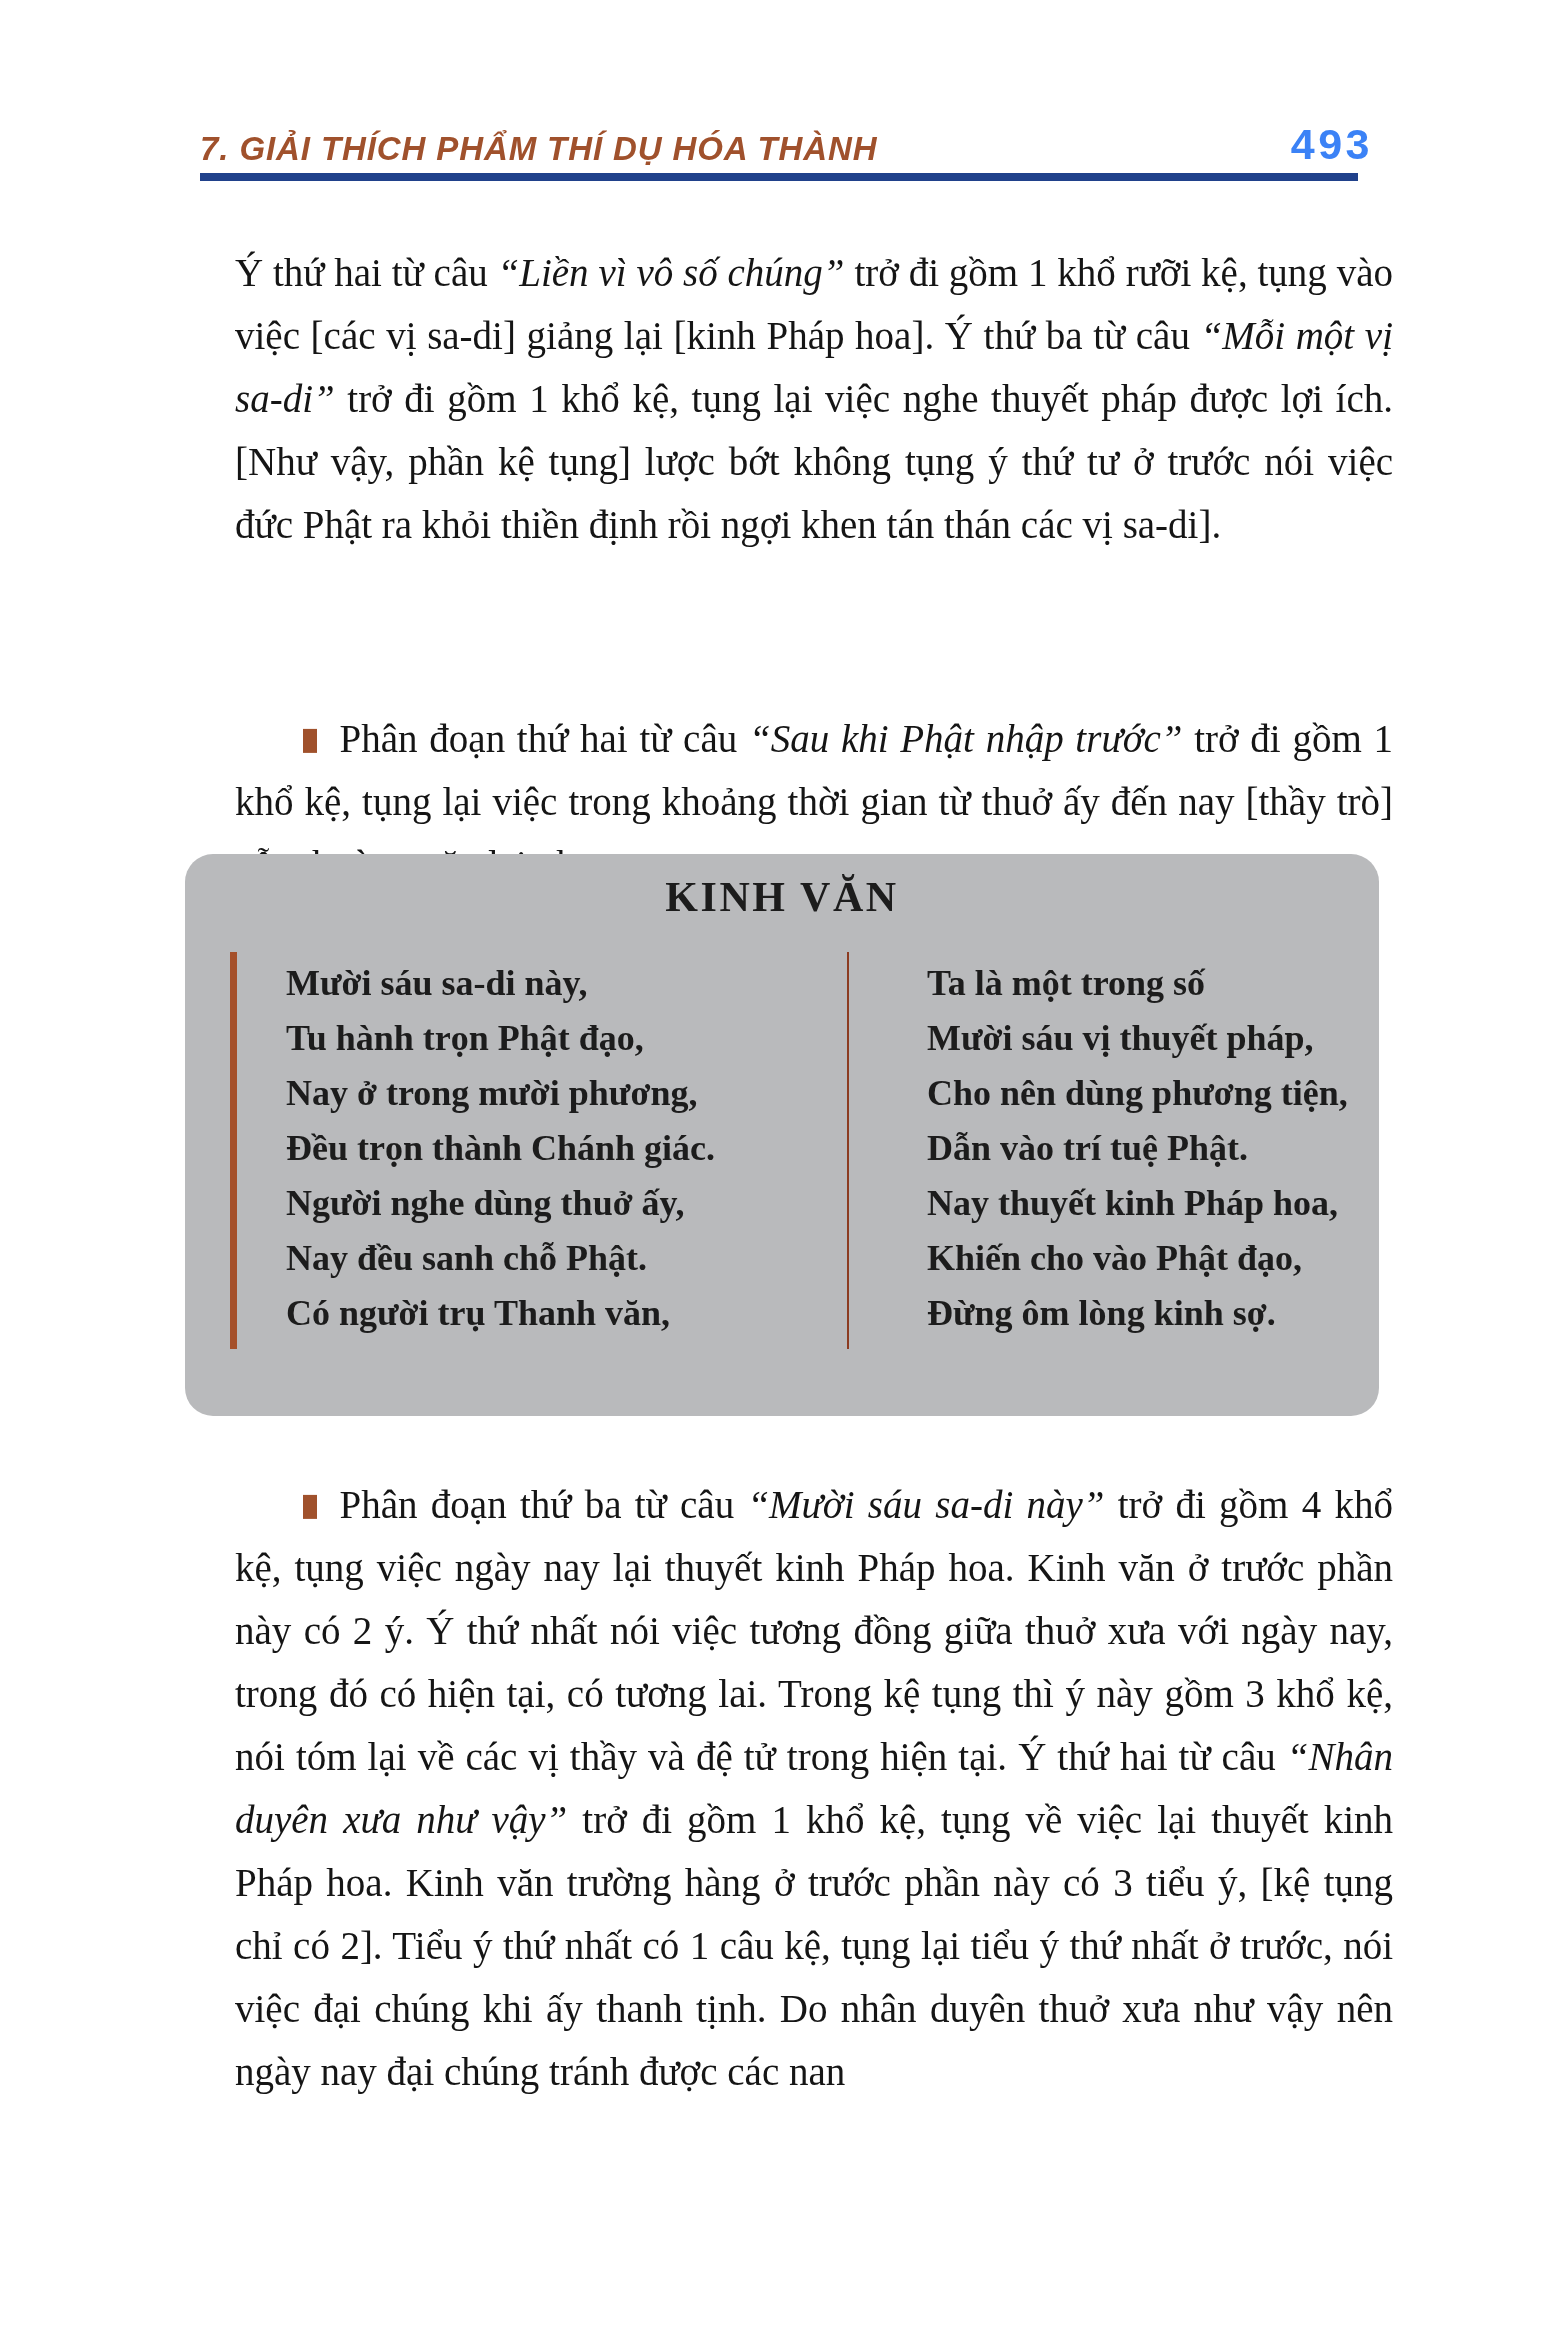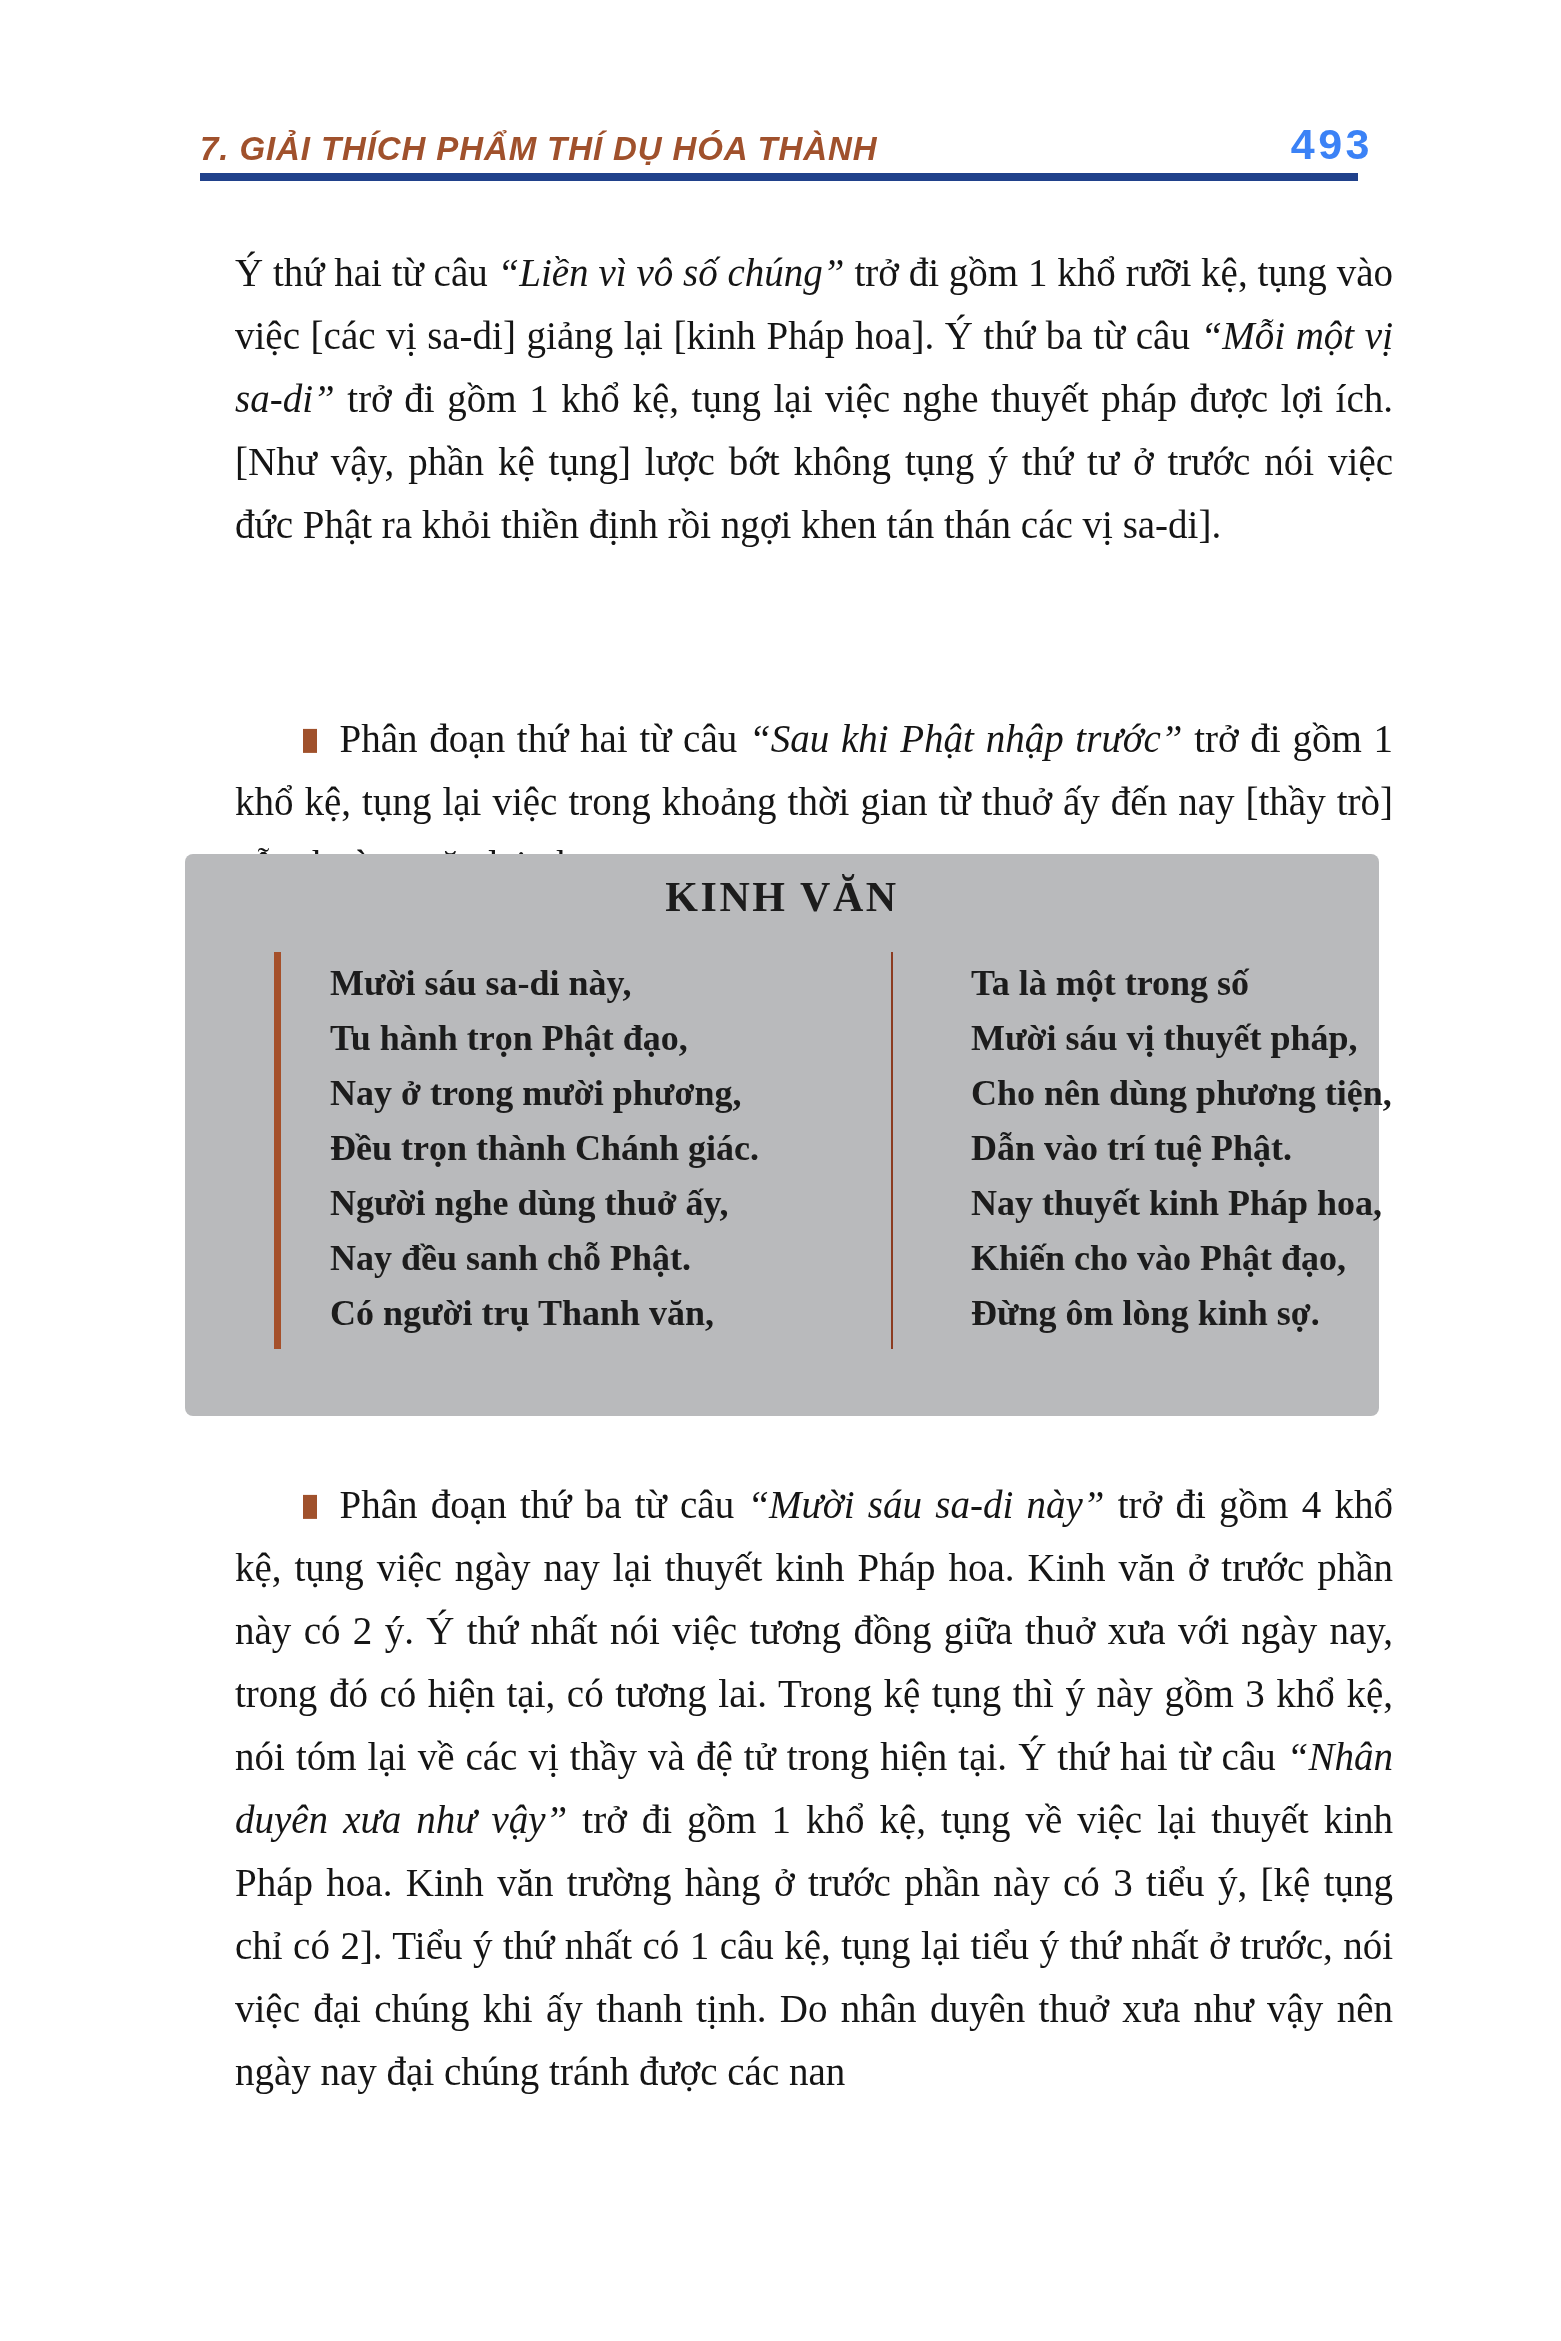--- a/index.html
+++ b/index.html
@@ -39,28 +39,28 @@
   .body-para .run.it{font-style:italic;}
   .para-1{top:241px;}
   .para-2{top:707px;text-indent:68px;}
   .para-3{top:1473px;text-indent:68px;}
   .bullet-square{
     display:inline-block;width:14px;height:24px;margin-right:22.6px;
     background:var(--accent);transform:translateY(0.9px);
   }
   .kinh-van-box{
     position:absolute;top:854px;left:185px;width:1194px;height:562px;
-    background:var(--box-bg);border-radius:8px;
+    background:var(--box-bg);border-radius:28px;
   }
   .kinh-van-title{
     margin-top:19px;text-align:center;
     font-weight:bold;font-size:42px;letter-spacing:2.6px;color:#1C1C1C;
   }
   .verse-columns{
-    display:flex;align-items:flex-end;margin-top:31px;margin-left:44px;
+    display:flex;align-items:flex-end;margin-top:31px;
   }
   .verse-column{
     font-weight:bold;font-size:36px;line-height:55px;color:#1C1C1C;
     padding-top:3.5px;padding-bottom:8.7px;
   }
   .verse-column-left{
     margin-left:45px;border-left:7.8px solid var(--bar-left);
     padding-left:49px;width:585px;
   }
   .verse-column-right{

